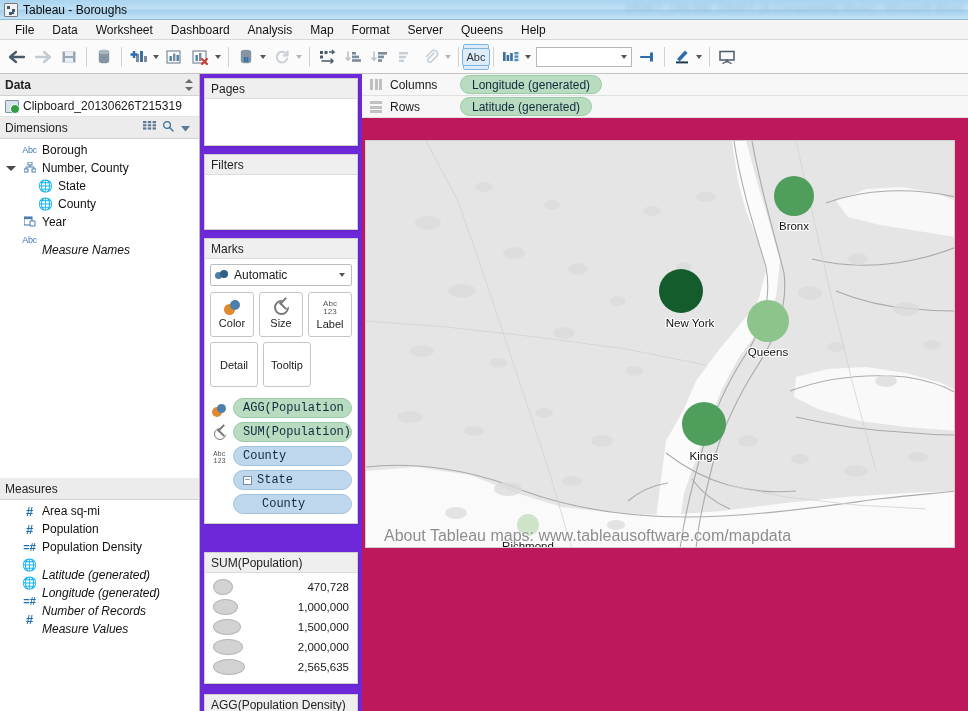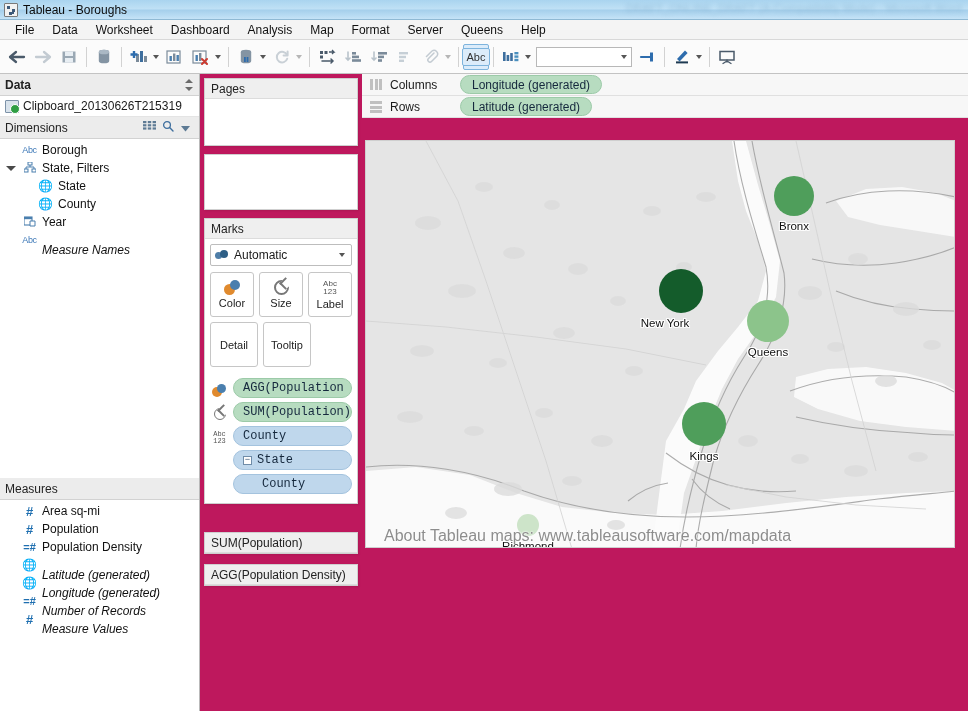--- a/index.html
+++ b/index.html
@@ -129,21 +129,21 @@
   .ic.abc { color: #3f7ab8; font-size: 9px; letter-spacing: -.3px; }
   .ic.hash { color: #1f6fb0; font-size: 13px; font-weight: bold; }
   .ic.ehash { color: #1f6fb0; font-size: 11px; font-weight: bold; }
   .ic.globe { color: #18864a; font-size: 12px; }
   .ic.grp { color: #3f7ab8; font-size: 11px; }
   .ic.cal { color: #3f7ab8; font-size: 11px; }
 
   
   .shelfcol {
     position: absolute; left: 200px; top: 74px; width: 162px; height: 637px;
-    background: #be185d; padding: 4px;
+    background: #6d28d9; padding: 4px;
   }
   .card {
     background: #fff; border: 1px solid #cfcfcf; margin-bottom: 8px;
     box-shadow: 1px 1px 2px rgba(0,0,0,.10);
   }
   .card-title {
     height: 20px; background: #efefef; border-bottom: 1px solid #dcdcdc;
     display: flex; align-items: center; padding-left: 6px; font-size: 12px; color: #222;
   }
   .card-body { padding: 5px; }
@@ -471,21 +471,21 @@
       <div class="fld" style="padding-left:6px;">
         <span class="tri open"></span>
         <span class="ic grp">
           <svg width="12" height="11" viewBox="0 0 12 11">
               <rect x="4" y="0" width="4" height="3" fill="none" stroke="#4a7fae" stroke-width="1"></rect>
               <rect x="0" y="7" width="4" height="3" fill="none" stroke="#4a7fae" stroke-width="1"></rect>
               <rect x="8" y="7" width="4" height="3" fill="none" stroke="#4a7fae" stroke-width="1"></rect>
               <path d="M6 3 v2 M2 7 V5 H10 V7" stroke="#4a7fae" stroke-width="1" fill="none"></path>
             </svg>
         </span>
-        <span class="nm">State, Filters</span>
+        <span class="nm">Number, County</span>
       </div>
       <div class="fld ind2">
         <span class="ic globe">🌐</span>
         <span class="nm">State</span>
       </div>
       <div class="fld ind2">
         <span class="ic globe">🌐</span>
         <span class="nm">County</span>
       </div>
       <div class="fld ind1">
@@ -542,20 +542,21 @@
   </div>
 
   <div class="shelfcol">
 
     <div class="card">
       <div class="card-title">Pages</div>
       <div class="card-body pages-body"></div>
     </div>
 
     <div class="card">
+      <div class="card-title">Filters</div>
       <div class="card-body filters-body"></div>
     </div>
 
     <div class="card">
       <div class="card-title">Marks</div>
       <div class="card-body">
 
         <div class="markdrop">
           <span class="mk-auto-ico">
               <i></i>
@@ -625,20 +626,42 @@
         <div class="shelfrow">
           <span class="sico"></span>
           <span class="pill blue" style="padding-left:28px;">County</span>
         </div>
 
       </div>
     </div>
 
     <div class="card" style="margin-top:28px;">
       <div class="card-title">SUM(Population)</div>
+      <div class="card-body" style="padding:4px 8px 6px 8px;">
+        <div class="leg-row">
+          <span class="leg-circ" style="width:20px;height:16px;border-radius:50%;"></span>
+          <span class="leg-val">470,728</span>
+        </div>
+        <div class="leg-row">
+          <span class="leg-circ" style="width:25px;height:16px;border-radius:50%;"></span>
+          <span class="leg-val">1,000,000</span>
+        </div>
+        <div class="leg-row">
+          <span class="leg-circ" style="width:28px;height:16px;border-radius:50%;"></span>
+          <span class="leg-val">1,500,000</span>
+        </div>
+        <div class="leg-row">
+          <span class="leg-circ" style="width:30px;height:16px;border-radius:50%;"></span>
+          <span class="leg-val">2,000,000</span>
+        </div>
+        <div class="leg-row">
+          <span class="leg-circ" style="width:32px;height:16px;border-radius:50%;"></span>
+          <span class="leg-val">2,565,635</span>
+        </div>
+      </div>
     </div>
 
     <div class="card" style="margin-top:10px;">
       <div class="card-title">AGG(Population Density)</div>
 
     </div>
 
   </div>
 
   <div class="viewarea">
@@ -729,21 +752,21 @@
           <path d="M0 180 L80 186 L170 196 L260 208 L340 224"></path>
           <path d="M430 0 L446 70 L464 150 L486 240 L510 330"></path>
           <path d="M360 344 L420 356 L490 364 L560 368"></path>
         </g>
       </svg>
 
       <div class="mark" style="left:428px; top:55px;  width:40px; height:40px; background:#4f9e5b;"></div>
       <div class="marklabel" style="left:428px; top:79px;">Bronx</div>
 
       <div class="mark" style="left:315px; top:150px; width:44px; height:44px; background:#145c2b;"></div>
-      <div class="marklabel" style="left:299px; top:176px;">New York</div>
+      <div class="marklabel" style="left:324px; top:176px;">New York</div>
 
       <div class="mark" style="left:402px; top:180px; width:42px; height:42px; background:#8cc48b;"></div>
       <div class="marklabel" style="left:402px; top:205px;">Queens</div>
 
       <div class="mark" style="left:338px; top:283px; width:44px; height:44px; background:#4f9e5b;"></div>
       <div class="marklabel" style="left:338px; top:309px;">Kings</div>
 
       <div class="mark" style="left:162px; top:384px; width:22px; height:22px; background:#cde4c9;"></div>
       <div class="marklabel" style="left:162px; top:399px;">Richmond</div>
 

